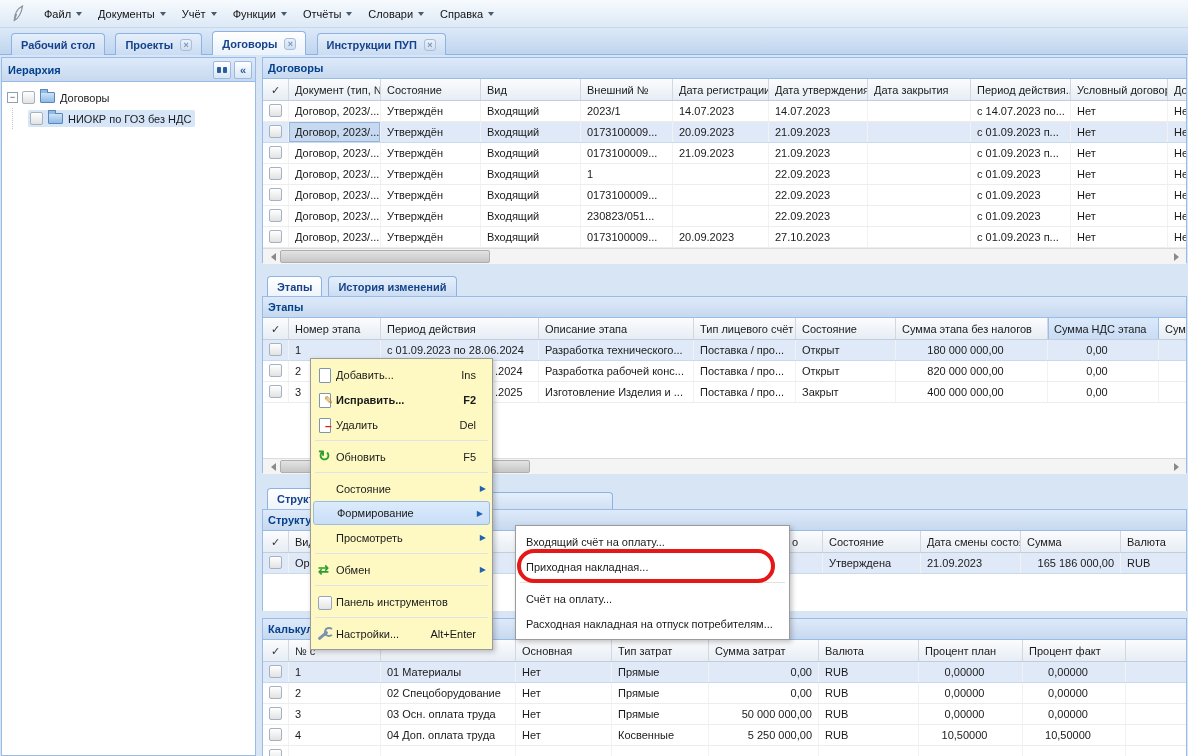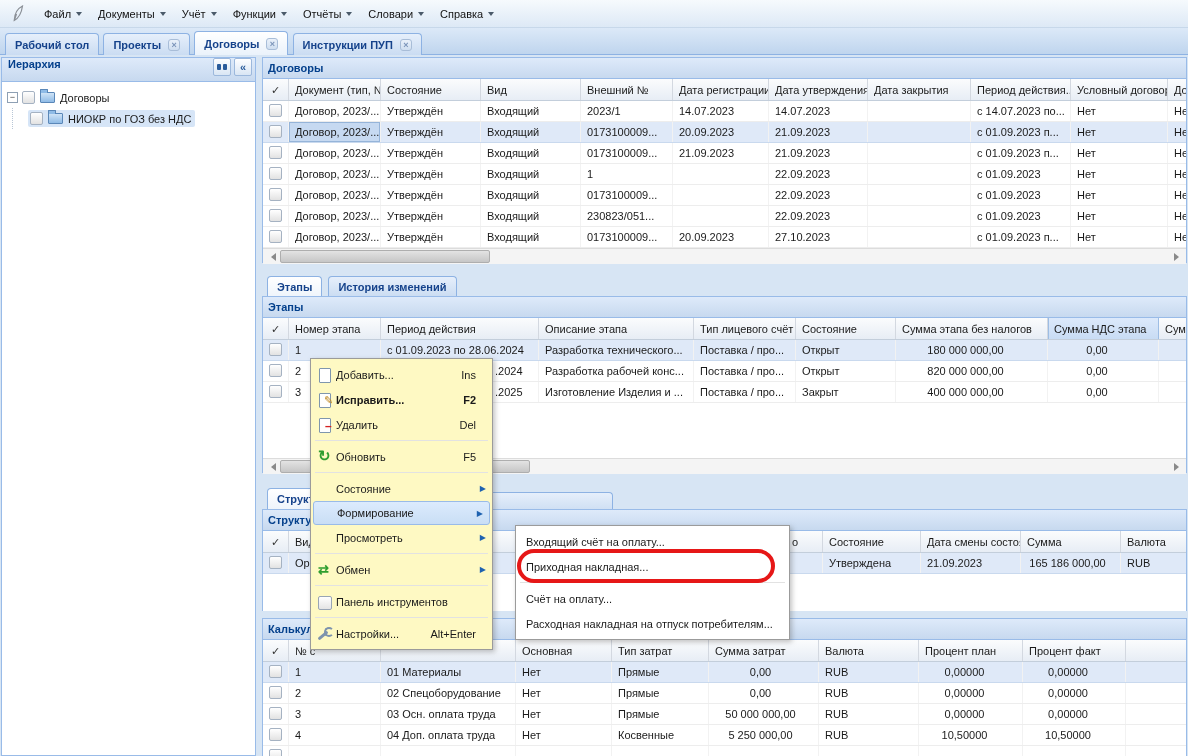--- a/index.html
+++ b/index.html
@@ -12,31 +12,31 @@
     background:linear-gradient(#f6fafd,#dde9f6);border-bottom:1px solid #c7d8ea;
     display:flex;align-items:center;padding-left:8px}
   .logo{width:20px;height:20px;display:inline-flex;align-items:center;justify-content:center;margin-right:8px}
   .mb-items{display:flex;align-items:center}
   .mbi{display:inline-flex;align-items:center;margin:0 8px;cursor:default;color:#111}
   .caret{width:0;height:0;border:3px solid transparent;border-top:4px solid #4a5a6a;margin-left:5px;margin-top:3px}
 
   
   .tabbar{position:absolute;left:0;top:28px;width:1188px;height:27px;
     background:linear-gradient(#dce9f8,#bfd5ee);border-bottom:1px solid #8db2e3;padding-left:4px}
-  .wtab{display:inline-flex;align-items:center;height:22px;margin-left:1px;padding:0 9px;
+  .wtab{display:inline-flex;align-items:center;height:22px;margin-left:7px;padding:0 9px;
     border:1px solid #8db2e3;border-bottom:none;border-radius:4px 4px 0 0;
     background:linear-gradient(#e6effb,#cadcf2);color:#15428b;font-weight:bold;position:relative;top:4px}
   .wtab.active{background:linear-gradient(#ffffff,#eaf2fb);top:3px;height:24px}
   .tclose{width:12px;height:12px;margin-left:7px;border:1px solid #a8bdd8;border-radius:3px;
     background:linear-gradient(#eaf1fa,#cfdef0);color:#7a93b8;font-size:9px;line-height:10px;text-align:center}
 
   
   .hpanel{position:absolute;left:1px;top:57px;width:255px;height:699px;background:#fff;border:1px solid #99bbe8}
   .hpanel-hd{height:24px;background:linear-gradient(#deeafa,#c7d9ef);border-bottom:1px solid #99bbe8;
-    display:flex;padding:0 3px 0 6px;color:#04408c;font-weight:bold}
+    display:flex;align-items:center;padding:0 3px 0 6px;color:#04408c;font-weight:bold}
   .hpanel-hd .sp{flex:1}
   .hbtn{width:18px;height:18px;border:1px solid #9cb8dc;border-radius:2px;margin-left:3px;
     background:linear-gradient(#fefeff,#d9e6f4);display:inline-flex;align-items:center;justify-content:center;color:#2b5c9b;font-weight:bold}
   .ic-binoc{position:relative;width:11px;height:6px}
   .ic-binoc::before{content:"";position:absolute;left:0;top:0;width:4px;height:6px;background:#2b5c9b;border-radius:1px;box-shadow:6px 0 #2b5c9b}
   .tree{padding-top:5px}
   .trow{height:21px;display:flex;align-items:center;white-space:nowrap;padding-left:5px}
   .texp{width:11px;height:11px;border:1px solid #8ea0b4;background:#fff;font-size:9px;line-height:8px;
     text-align:center;color:#444;margin-right:4px;flex:0 0 11px}
   .tdot{width:16px;height:21px;border-left:1px dotted #b8c6d6;margin-left:5px}
@@ -53,21 +53,21 @@
   .phd{height:21px;background:linear-gradient(#deeafa,#c7d9ef);border-bottom:1px solid #99bbe8;
     color:#04408c;font-weight:bold;padding:4px 0 0 5px}
   .ghd{height:22px;display:flex;background:linear-gradient(#fbfcfd,#e7edf5);border-bottom:1px solid #c3cedb}
   .hc{border-right:1px solid #d3d8e0;padding:5px 0 0 6px;white-space:nowrap;overflow:hidden;flex-shrink:0}
   .hc.ck{padding-left:8px;color:#333}
   .hc.hlcol{background:linear-gradient(#dce9fb,#c8dcf4);border-right:1px solid #9dbde4;box-shadow:inset 1px 0 0 #9dbde4}
   .grow{height:21px;display:flex;background:#fff;border-bottom:1px solid #ededed}
   .grow.sel{background:#dfe9f8;border-bottom:1px solid #c9d9ee}
   .cell{border-right:1px solid #f2f2f2;padding:4px 0 0 6px;white-space:nowrap;overflow:hidden;flex-shrink:0}
   .cell.r{text-align:center;padding-right:12px;padding-left:0}
-  .cell.r6{text-align:center;padding-right:6px;padding-left:0}
+  .cell.r6{text-align:right;padding-right:6px;padding-left:0}
   .cell.fc{background:#c6d9f1;box-shadow:inset 0 0 0 1px #95b4d9}
   .cell.tail{padding-left:114px}
   .cbc{padding:3px 0 0 0;text-align:center}
   .gbody{background:#fff}
 
   
   .gc .c0{width:26px}.gc .c1{width:92px}.gc .c2{width:100px}.gc .c3{width:100px}.gc .c4{width:92px}
   .gc .c5{width:96px}.gc .c6{width:99px}.gc .c7{width:103px}.gc .c8{width:100px}.gc .c9{width:97px}
   .gc .c10{flex:1;border-right:none}
   

